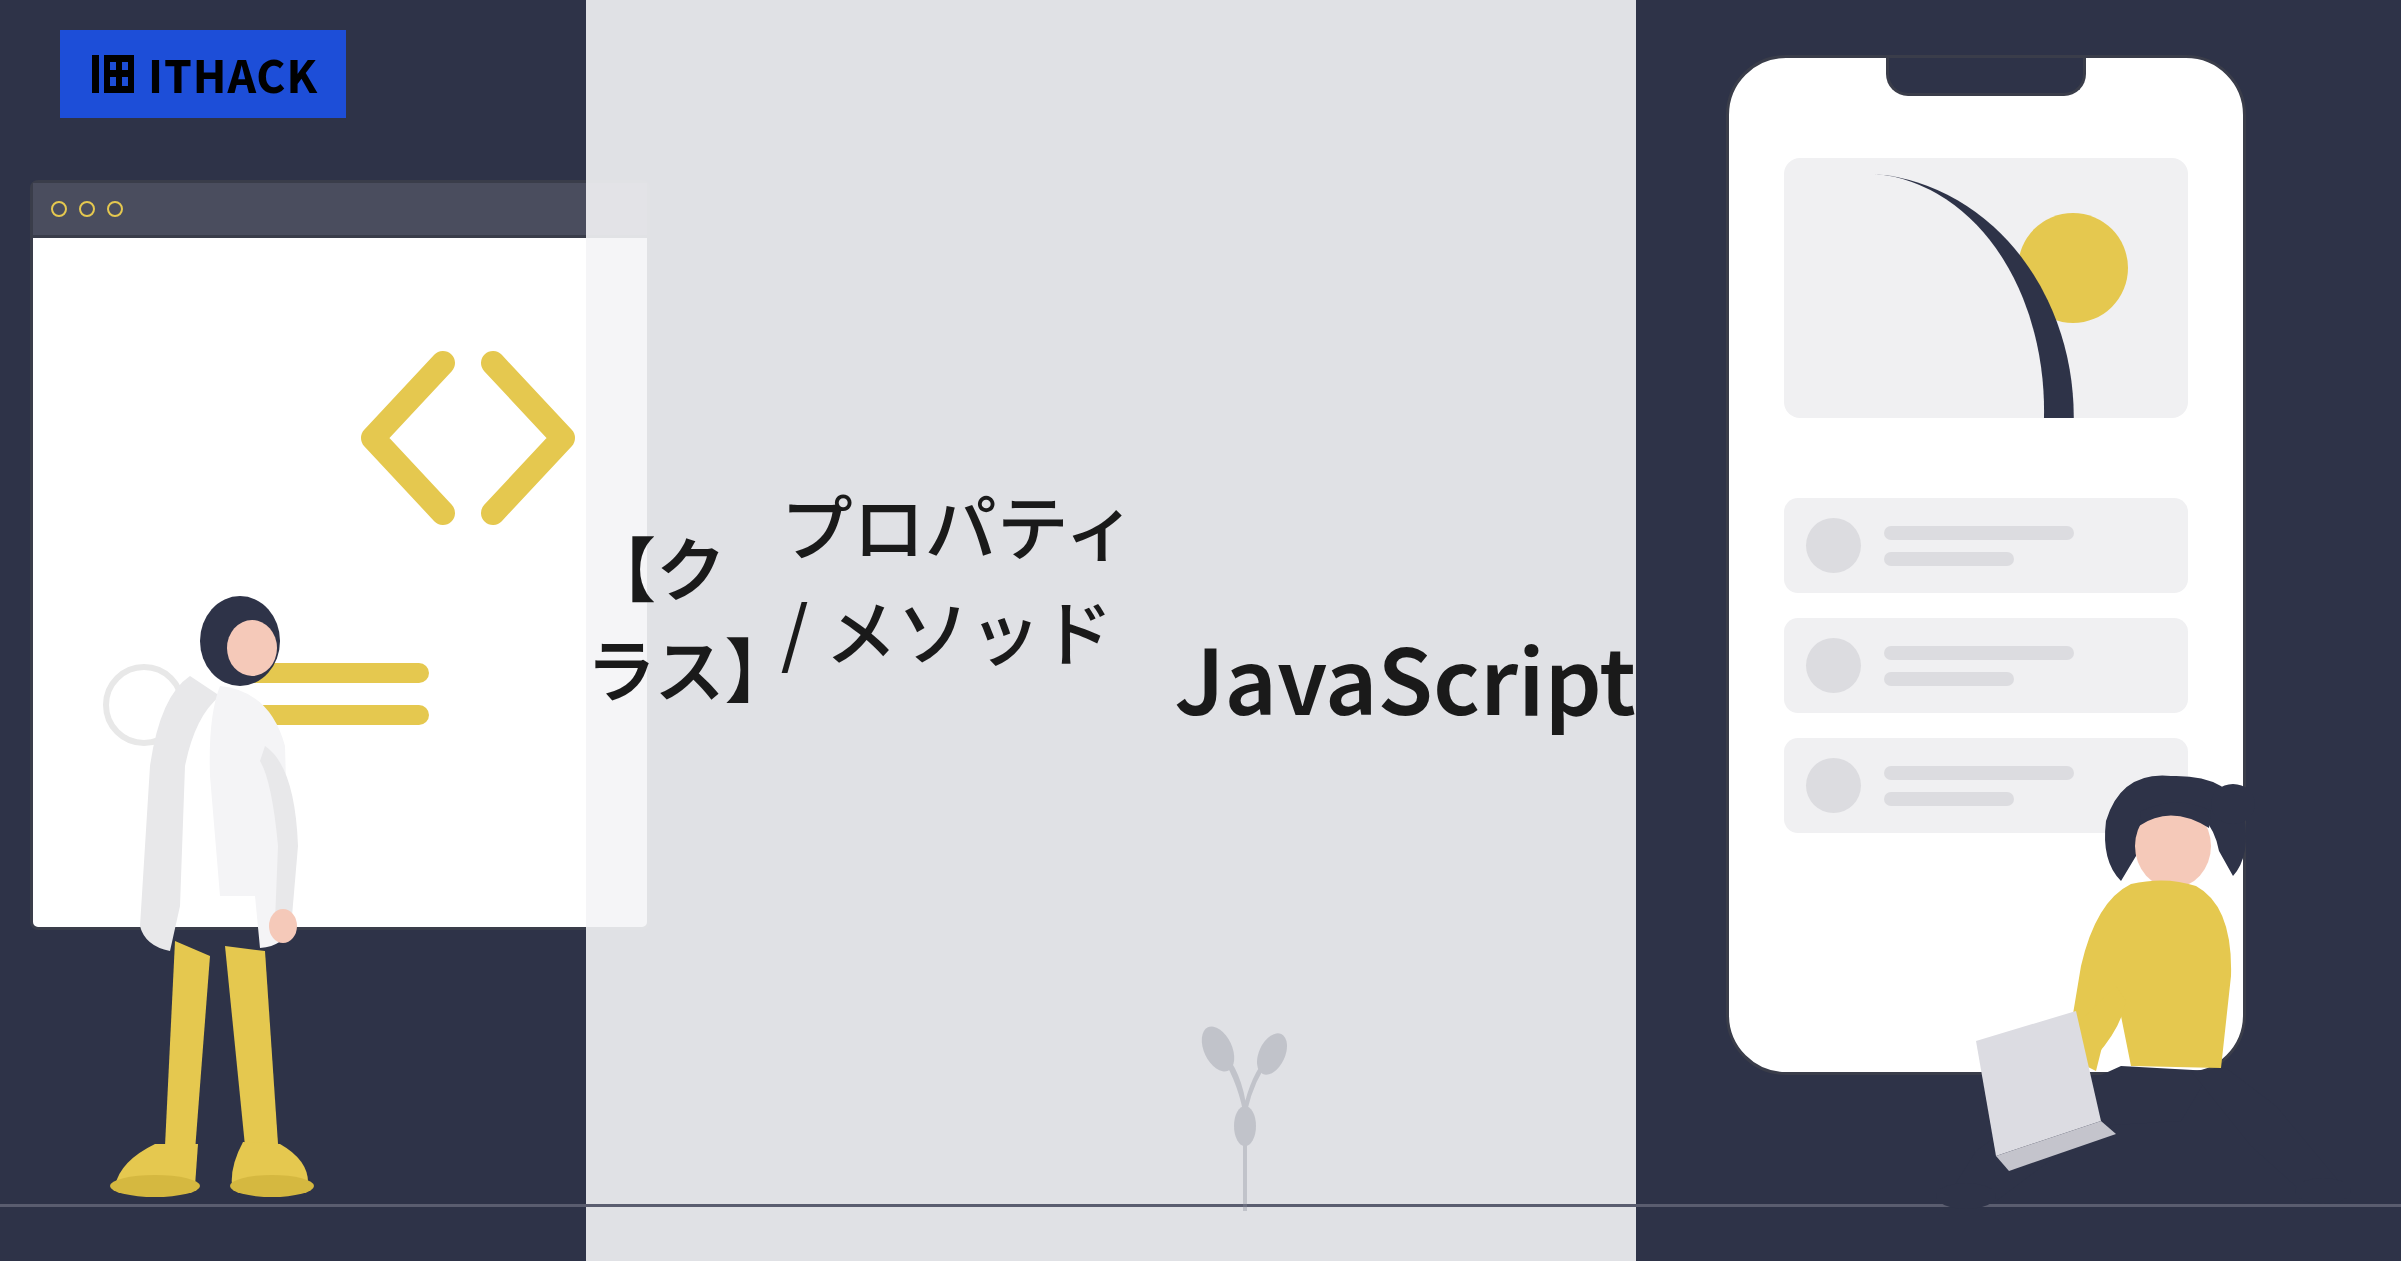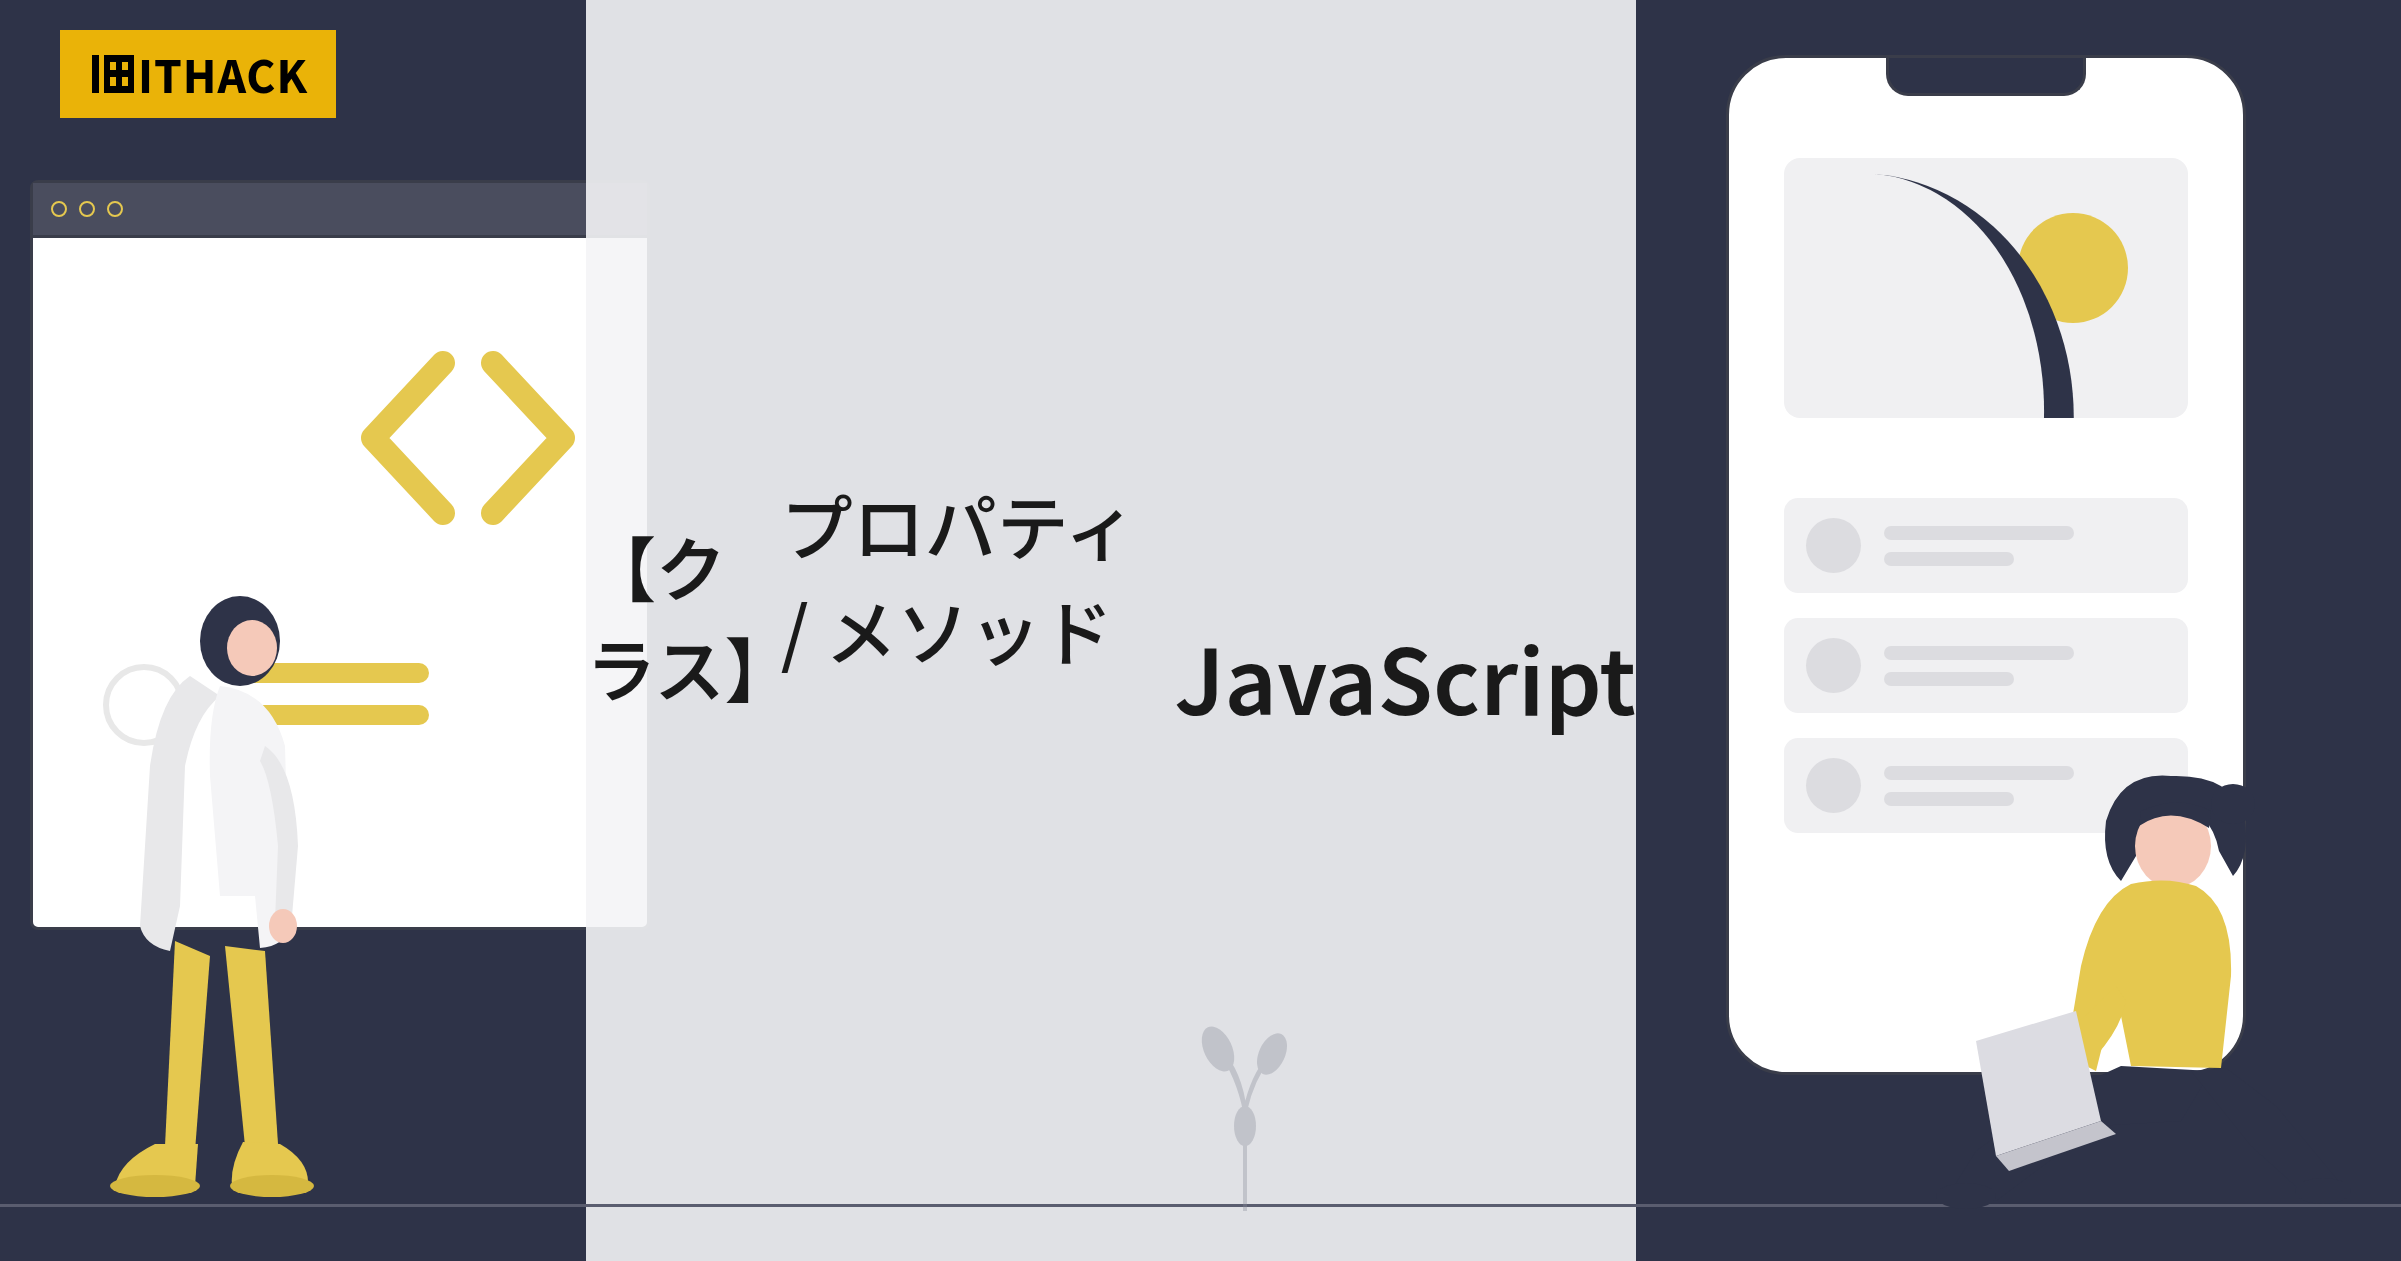--- a/index.html
+++ b/index.html
@@ -14,24 +14,25 @@
       height: 1261px;
       position: relative;
       overflow: hidden;
     }
     
     
     .logo-badge {
       position: absolute;
       top: 30px;
       left: 60px;
-      background: #eab308;
+      background: #1d4ed8;
       padding: 12px 28px;
       display: flex;
       align-items: center;
+      gap: 10px;
       z-index: 100;
     }
     .logo-icon {
       width: 50px;
       height: 50px;
       display: flex;
       align-items: center;
       justify-content: center;
     }
     .logo-text {

